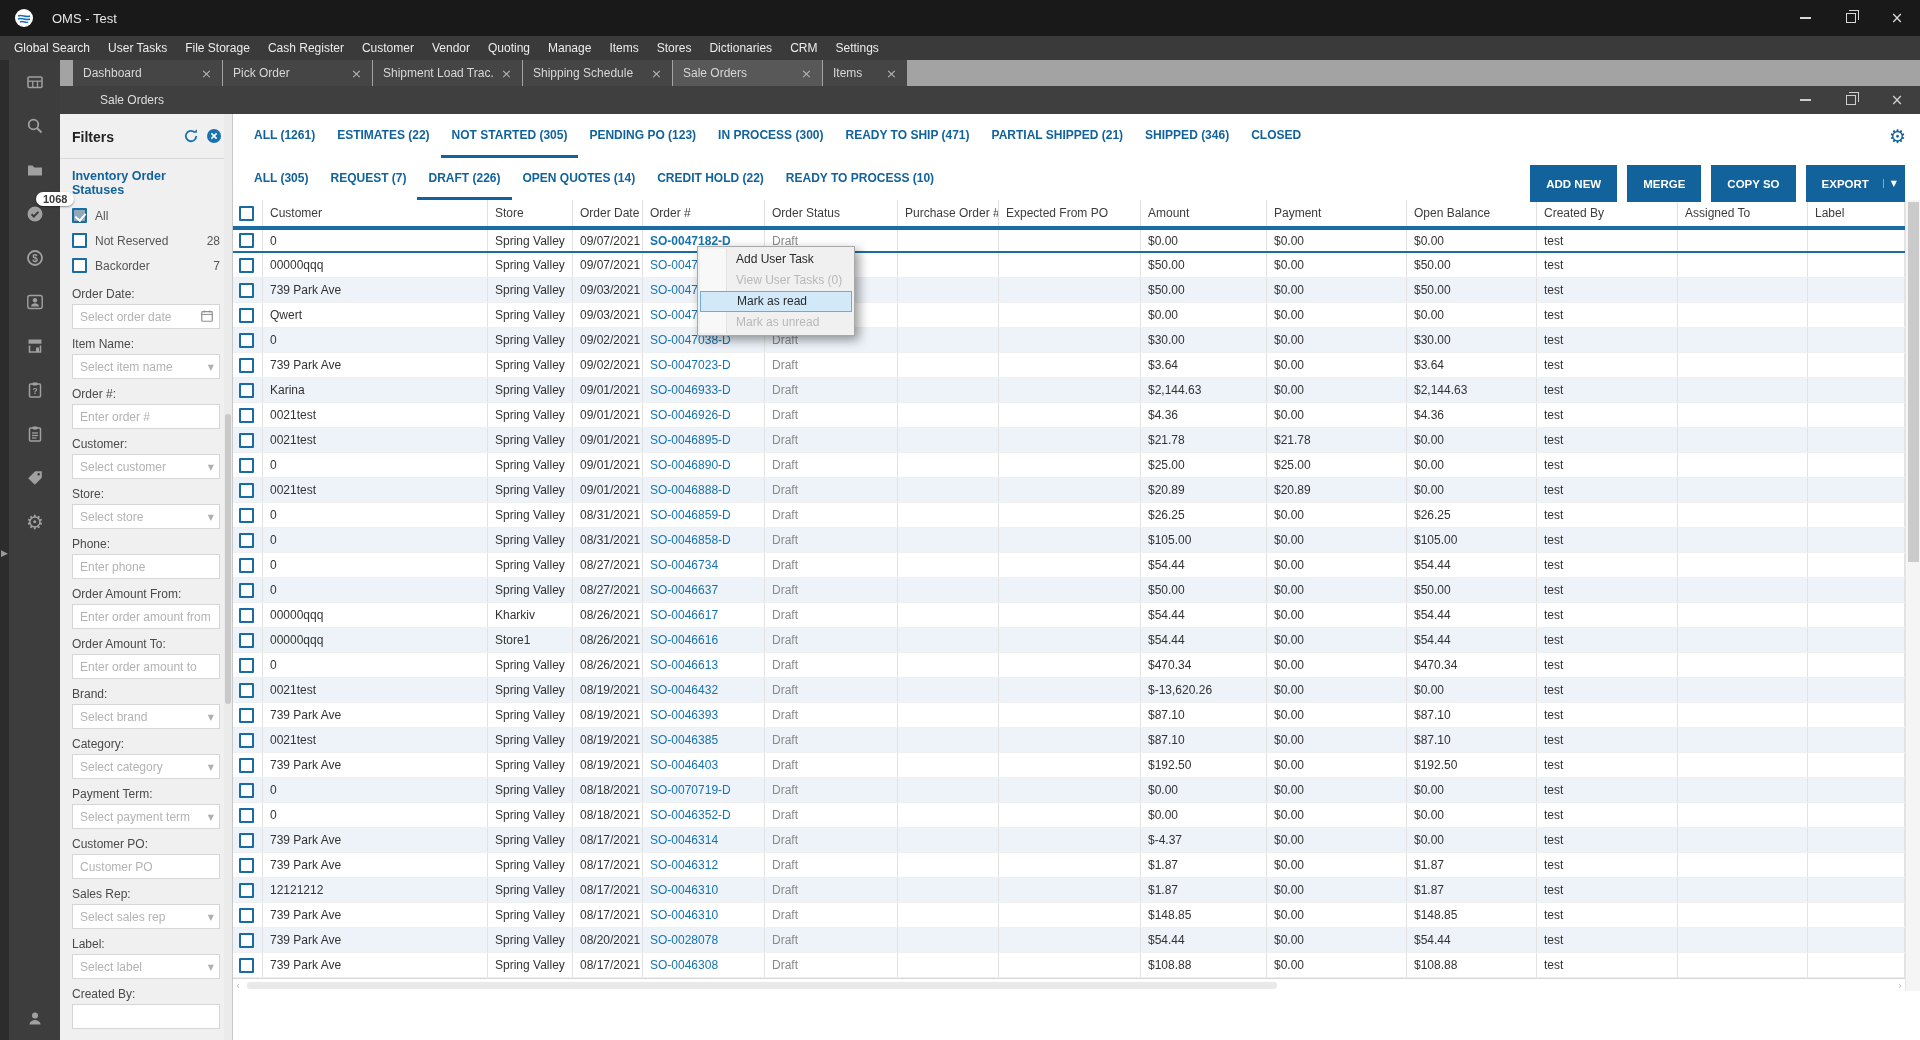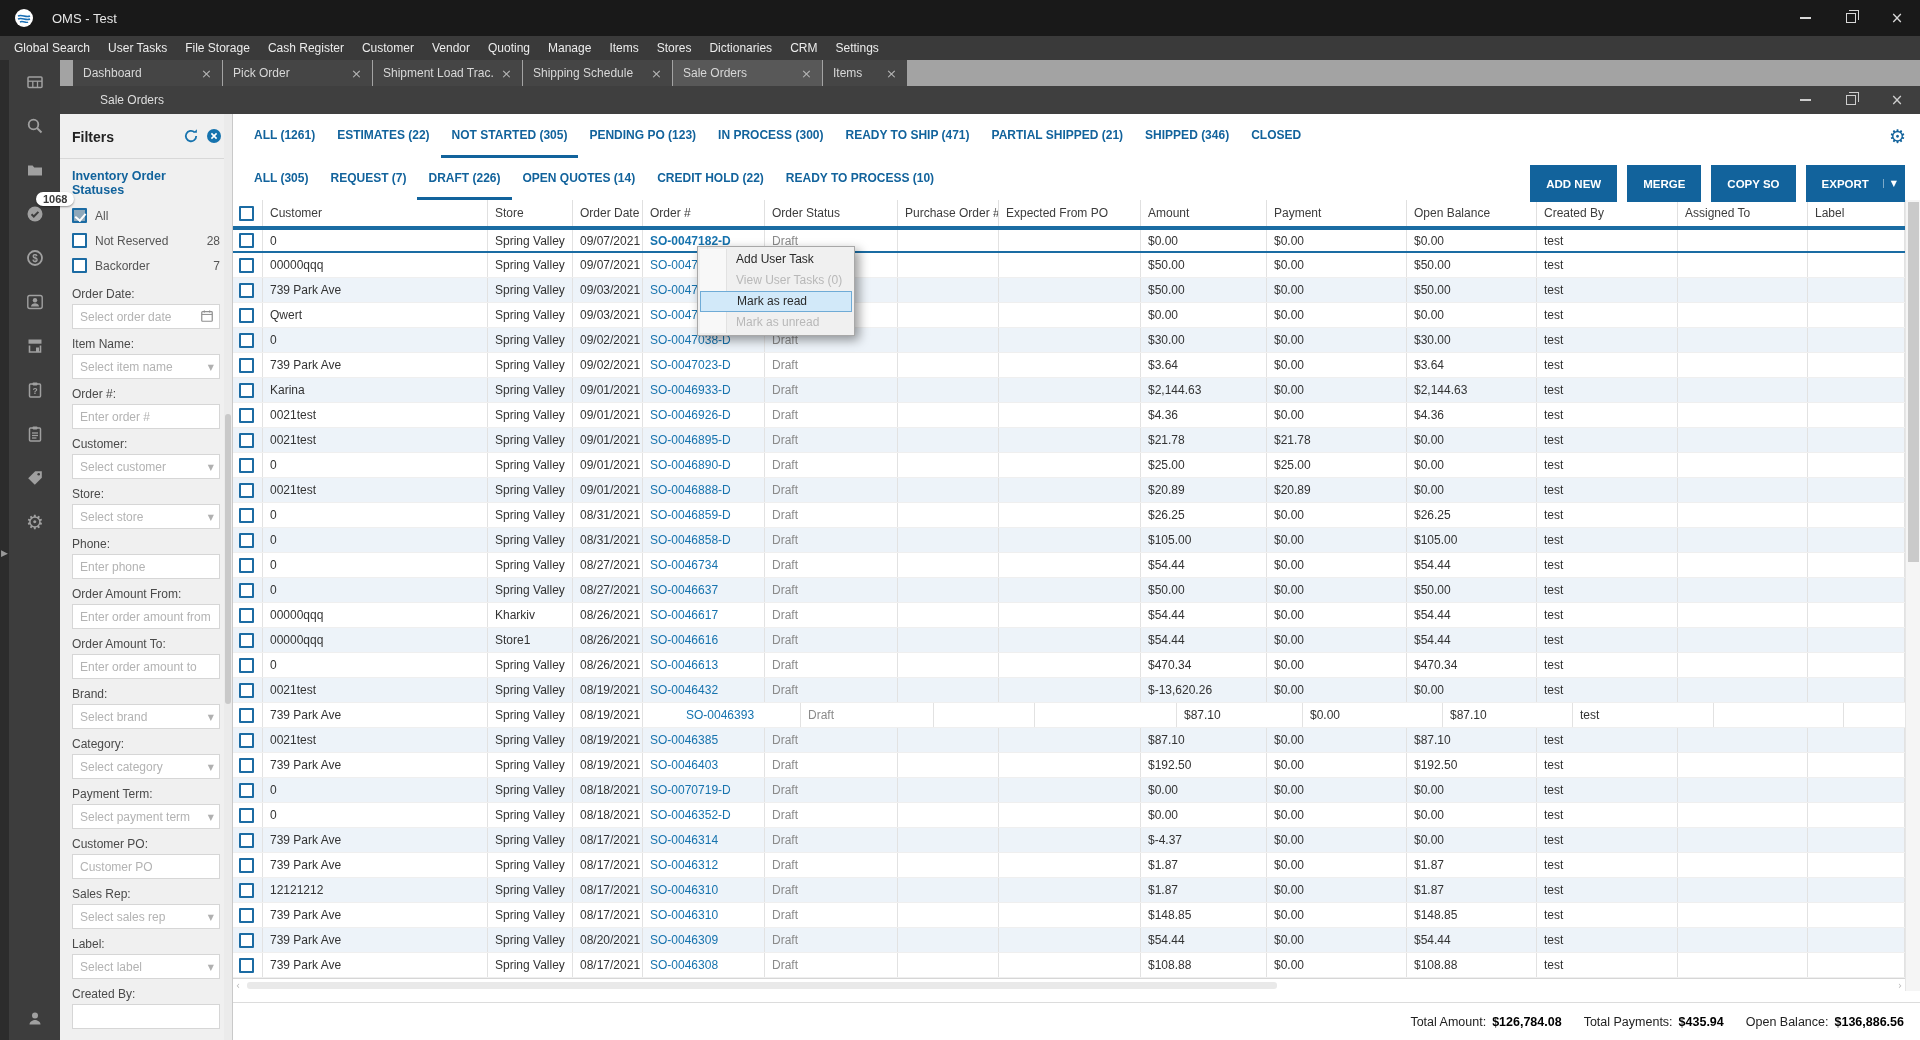--- a/index.html
+++ b/index.html
@@ -1334,21 +1334,21 @@
                 </div>
                 <div class="g-cell" style="width: 225px; flex-basis: 225px;">
                   <span>739 Park Ave</span>
                 </div>
                 <div class="g-cell" style="width: 85px; flex-basis: 85px;">
                   <span>Spring Valley</span>
                 </div>
                 <div class="g-cell" style="width: 70px; flex-basis: 70px;">
                   <span>08/19/2021</span>
                 </div>
-                <div class="g-cell" style="width: 122px; flex-basis: 122px; margin-left: 36px;">
+                <div class="g-cell" style="width: 122px; flex-basis: 122px;">
                   <span class="link">SO-0046393</span>
                 </div>
                 <div class="g-cell" style="width: 133px; flex-basis: 133px;">
                   <span class="status-txt">Draft</span>
                 </div>
                 <div class="g-cell" style="width: 101px; flex-basis: 101px;">
                   <span></span>
                 </div>
                 <div class="g-cell" style="width: 142px; flex-basis: 142px;">
                   <span></span>
@@ -1731,21 +1731,21 @@
                 <div class="g-cell" style="width: 225px; flex-basis: 225px;">
                   <span>739 Park Ave</span>
                 </div>
                 <div class="g-cell" style="width: 85px; flex-basis: 85px;">
                   <span>Spring Valley</span>
                 </div>
                 <div class="g-cell" style="width: 70px; flex-basis: 70px;">
                   <span>08/20/2021</span>
                 </div>
                 <div class="g-cell" style="width: 122px; flex-basis: 122px;">
-                  <span class="link">SO-0046309</span>
+                  <span class="link">SO-0028078</span>
                 </div>
                 <div class="g-cell" style="width: 133px; flex-basis: 133px;">
                   <span class="status-txt">Draft</span>
                 </div>
                 <div class="g-cell" style="width: 101px; flex-basis: 101px;">
                   <span></span>
                 </div>
                 <div class="g-cell" style="width: 142px; flex-basis: 142px;">
                   <span></span>
                 </div>
@@ -1819,28 +1819,20 @@
         <div id="hscroll">
           <span class="arrow left glyph">‹</span>
           <div class="thumb"></div>
           <span class="arrow right glyph">›</span>
         </div>
 
         <div id="vscroll">
           <div class="thumb"></div>
         </div>
 
-        <div id="footer">
-          <span class="foot-label">Total Amount:</span>
-          <span class="foot-val">$126,784.08</span>
-          <span class="foot-label">Total Payments:</span>
-          <span class="foot-val">$435.94</span>
-          <span class="foot-label">Open Balance:</span>
-          <span class="foot-val">$136,886.56</span>
-        </div>
       </div>
     </div>
   </div>
 </div>
 
 <div id="ctx-menu">
     <div class="ctx-item">Add User Task</div>
     <div class="ctx-item disabled">View User Tasks (0)</div>
     <div class="ctx-item hl">Mark as read</div>
     <div class="ctx-item disabled">Mark as unread</div>

